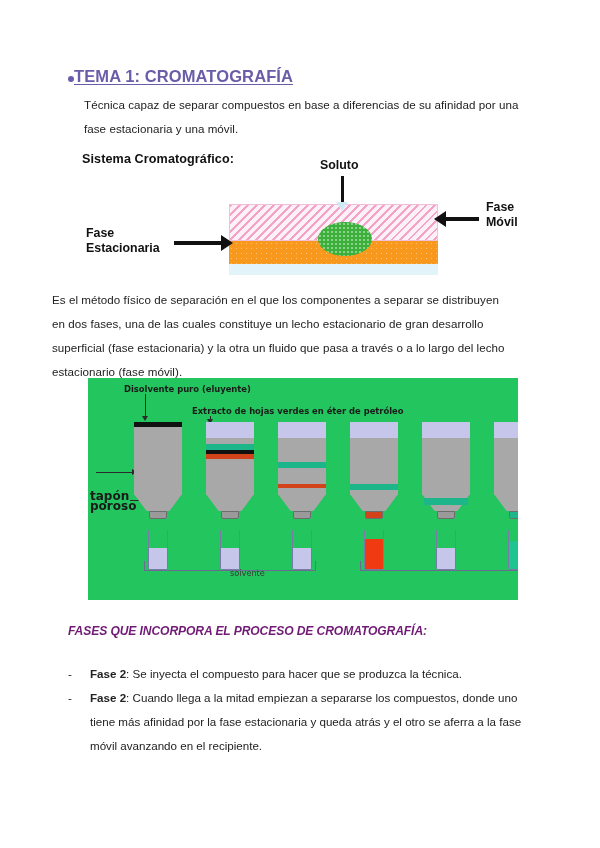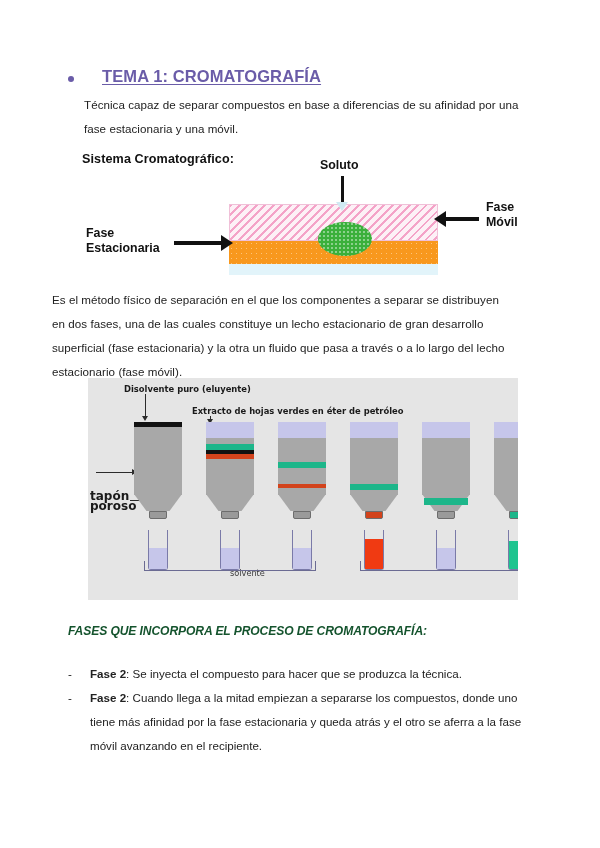--- a/index.html
+++ b/index.html
@@ -23,21 +23,21 @@
   }
 
   
   .heading-row {
     position: absolute;
     left: 68px;
     top: 66px;
     width: 460px;
     display: flex;
     align-items: flex-start;
-    gap: 28px;
+    gap: 0;
   }
   .bullet {
     width: 6px;
     height: 6px;
     border-radius: 50%;
     background: #6a5ca8;
     margin-top: 10px;
     flex: 0 0 auto;
   }
   .heading-text {
@@ -211,21 +211,21 @@
     border-right: 12px solid #111;
   }
 
   
   .fig2 {
     position: absolute;
     left: 88px;
     top: 378px;
     width: 430px;
     height: 222px;
-    background: #e5e5e5;
+    background: #22c55e;
     overflow: hidden;
   }
   .f2-label {
     position: absolute;
     font-family: "DejaVu Sans", sans-serif;
     font-size: 8.4px;
     font-weight: 600;
     color: #1a1a1a;
     white-space: nowrap;
   }
@@ -341,21 +341,21 @@
   }
 
   
   .section-heading {
     position: absolute;
     left: 68px;
     top: 624px;
     font-size: 12.1px;
     font-weight: 700;
     font-style: italic;
-    color: #14532d;
+    color: #701a75;
     letter-spacing: -.1px;
     text-align: center;
   }
   .list {
     position: absolute;
     left: 68px;
     top: 662px;
     width: 460px;
   }
   .list-item {

